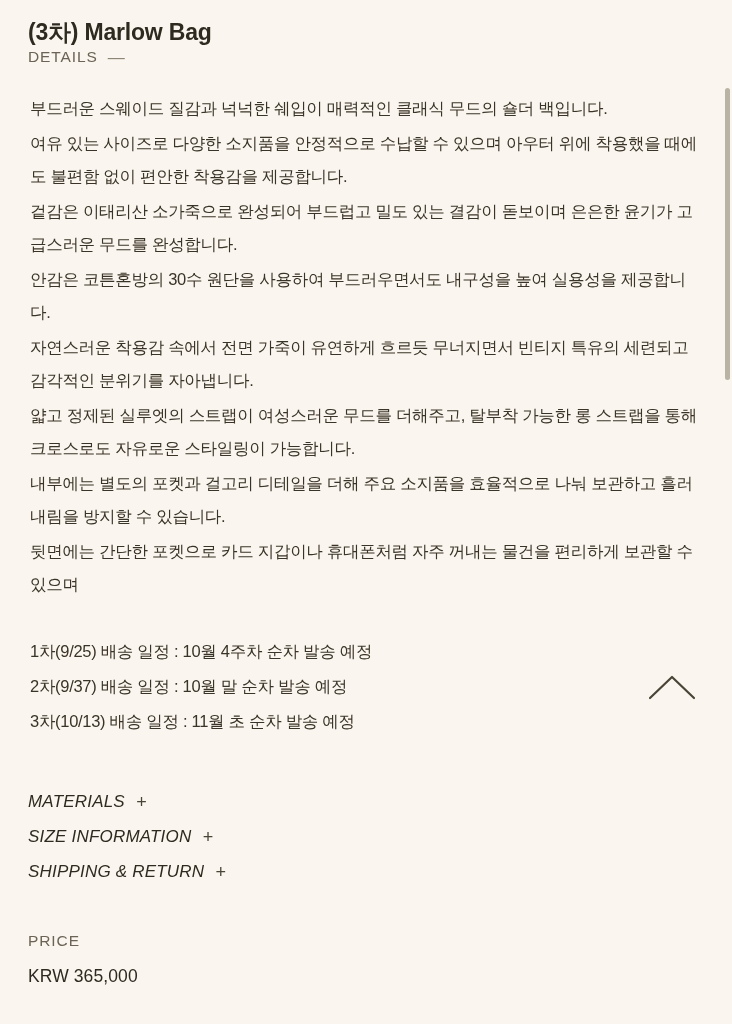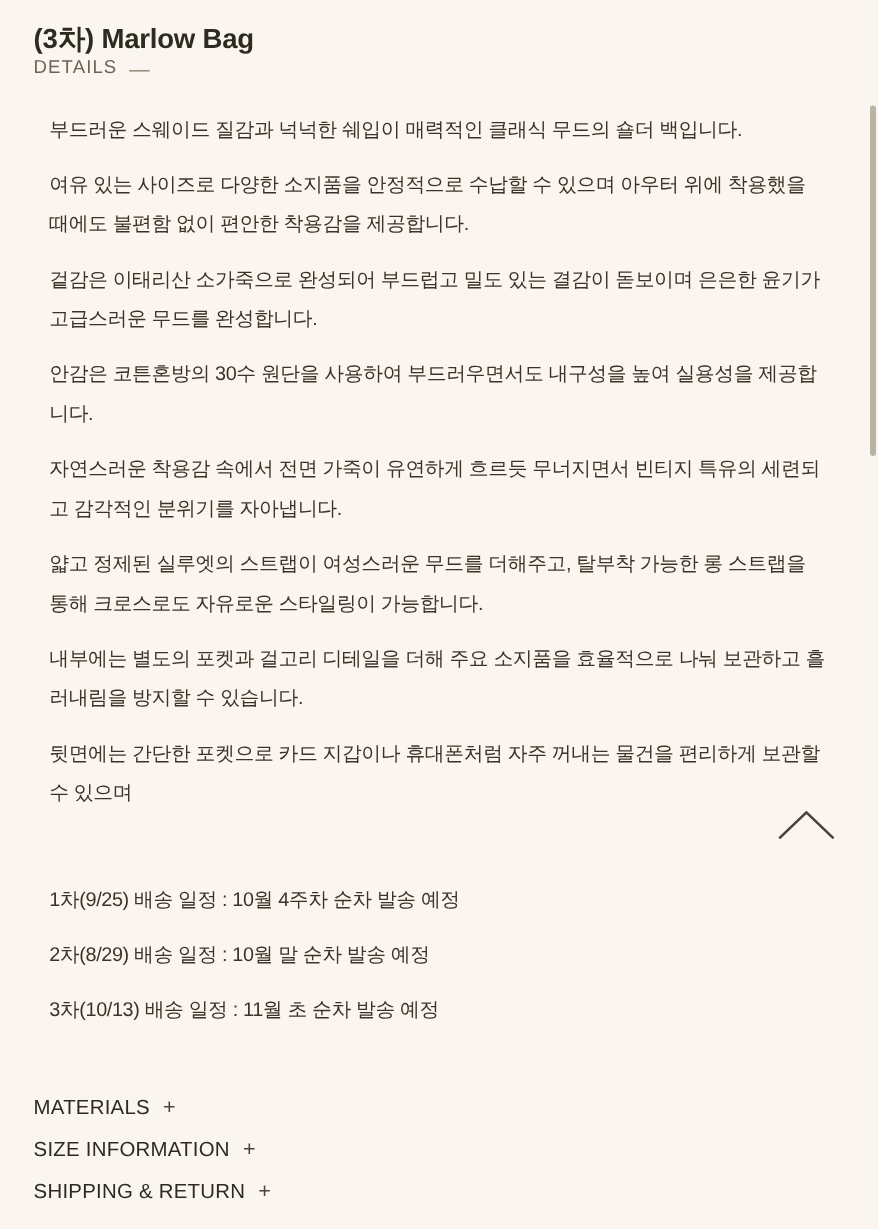--- a/index.html
+++ b/index.html
@@ -48,32 +48,34 @@
     font-weight: 300;
   }
   .details-body {
     margin-top: 26px;
     font-size: 16.5px;
     line-height: 2.0;
     color: #3a3327;
     letter-spacing: -0.3px;
   }
   .details-body p {
-    margin: 13px;
+    margin: 2px;
   }
   .details-body .gap {
     height: 30px;
   }
   .accordion {
     margin-top: 54px;
   }
   .acc-row {
     display: flex;
+    align-items: center;
     gap: 11px;
     margin-bottom: 15px;
+    font-style: italic;
   }
   .acc-row .acc-label {
     font-size: 17px;
     color: #2e2a20;
     letter-spacing: 0.2px;
   }
   .acc-row .plus {
     font-size: 18px;
     color: #4a4437;
     font-weight: 300;
@@ -140,21 +142,21 @@
     <p>부드러운 스웨이드 질감과 넉넉한 쉐입이 매력적인 클래식 무드의 숄더 백입니다.</p>
     <p>여유 있는 사이즈로 다양한 소지품을 안정적으로 수납할 수 있으며 아우터 위에 착용했을 때에도 불편함 없이 편안한 착용감을 제공합니다.</p>
     <p>겉감은 이태리산 소가죽으로 완성되어 부드럽고 밀도 있는 결감이 돋보이며 은은한 윤기가 고급스러운 무드를 완성합니다.</p>
     <p>안감은 코튼혼방의 30수 원단을 사용하여 부드러우면서도 내구성을 높여 실용성을 제공합니다.</p>
     <p>자연스러운 착용감 속에서 전면 가죽이 유연하게 흐르듯 무너지면서 빈티지 특유의 세련되고 감각적인 분위기를 자아냅니다.</p>
     <p>얇고 정제된 실루엣의 스트랩이 여성스러운 무드를 더해주고, 탈부착 가능한 롱 스트랩을 통해 크로스로도 자유로운 스타일링이 가능합니다.</p>
     <p>내부에는 별도의 포켓과 걸고리 디테일을 더해 주요 소지품을 효율적으로 나눠 보관하고 흘러내림을 방지할 수 있습니다.</p>
     <p>뒷면에는 간단한 포켓으로 카드 지갑이나 휴대폰처럼 자주 꺼내는 물건을 편리하게 보관할 수 있으며</p>
     <div class="gap"></div>
     <p>1차(9/25) 배송 일정 : 10월 4주차 순차 발송 예정</p>
-    <p>2차(8/29) 배송 일정 : 10월 말 순차 발송 예정</p>
+    <p>2차(9/37) 배송 일정 : 10월 말 순차 발송 예정</p>
     <p>3차(10/13) 배송 일정 : 11월 초 순차 발송 예정</p>
   </div>
 
   <div class="accordion">
     <div class="acc-row">
       <span class="acc-label">MATERIALS</span>
       <span class="plus">+</span>
     </div>
     <div class="acc-row">
       <span class="acc-label">SIZE INFORMATION</span>

